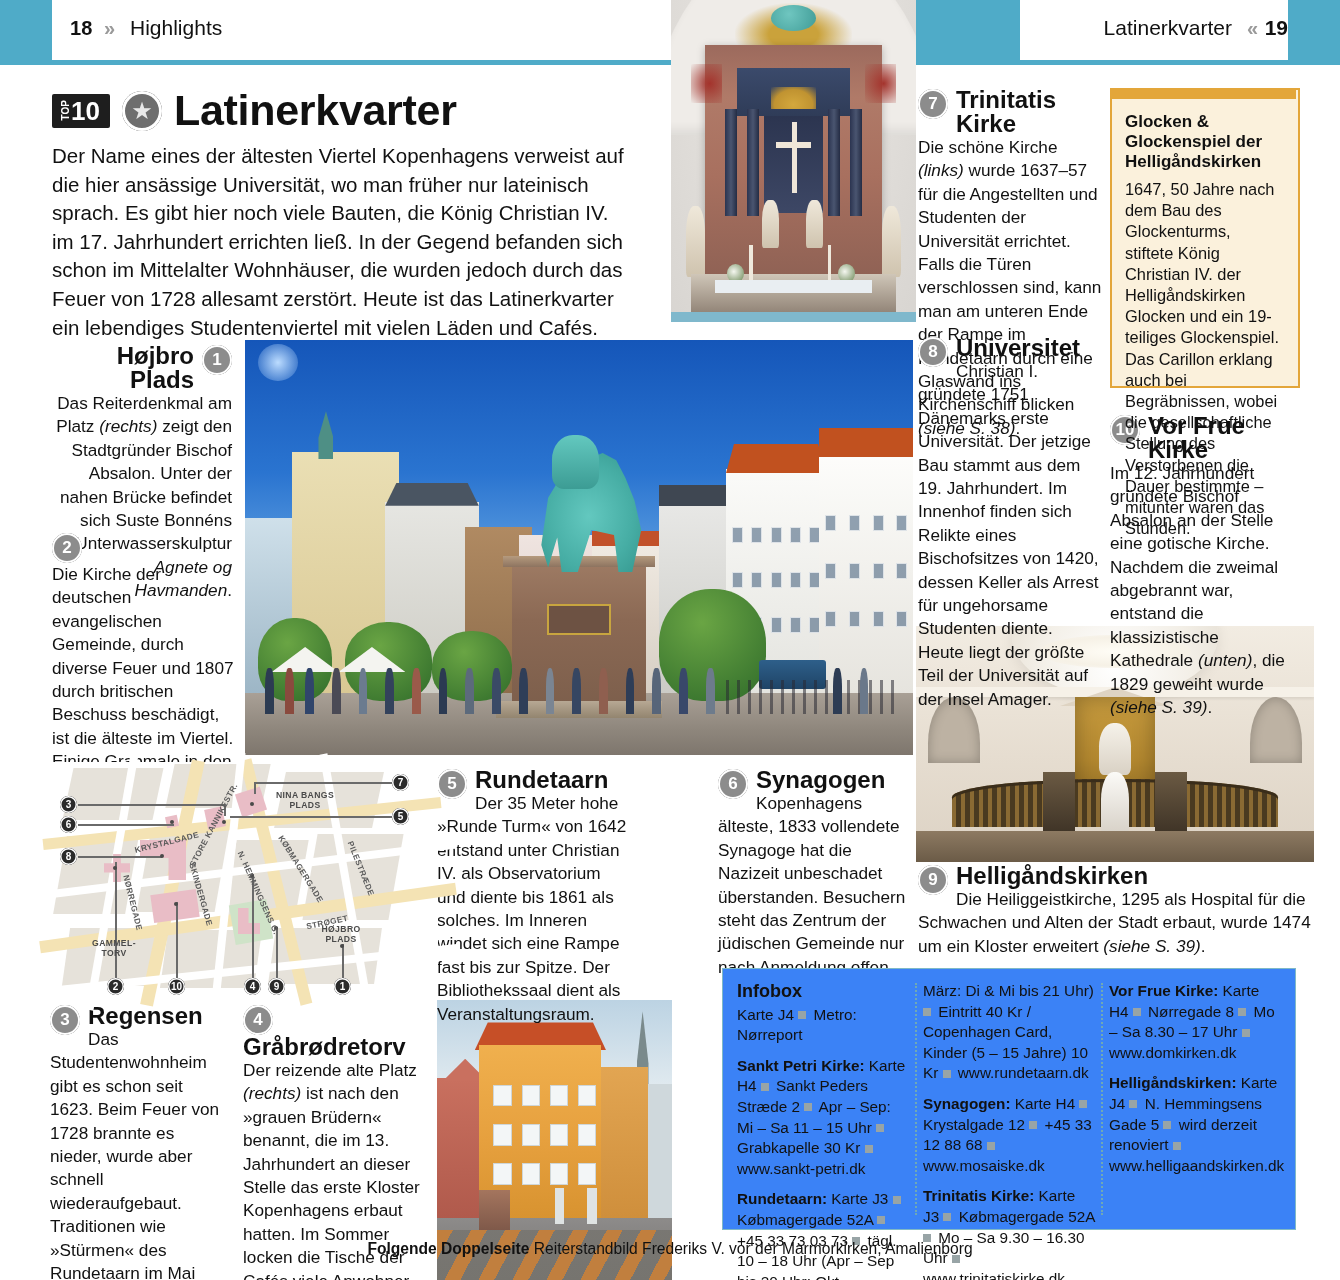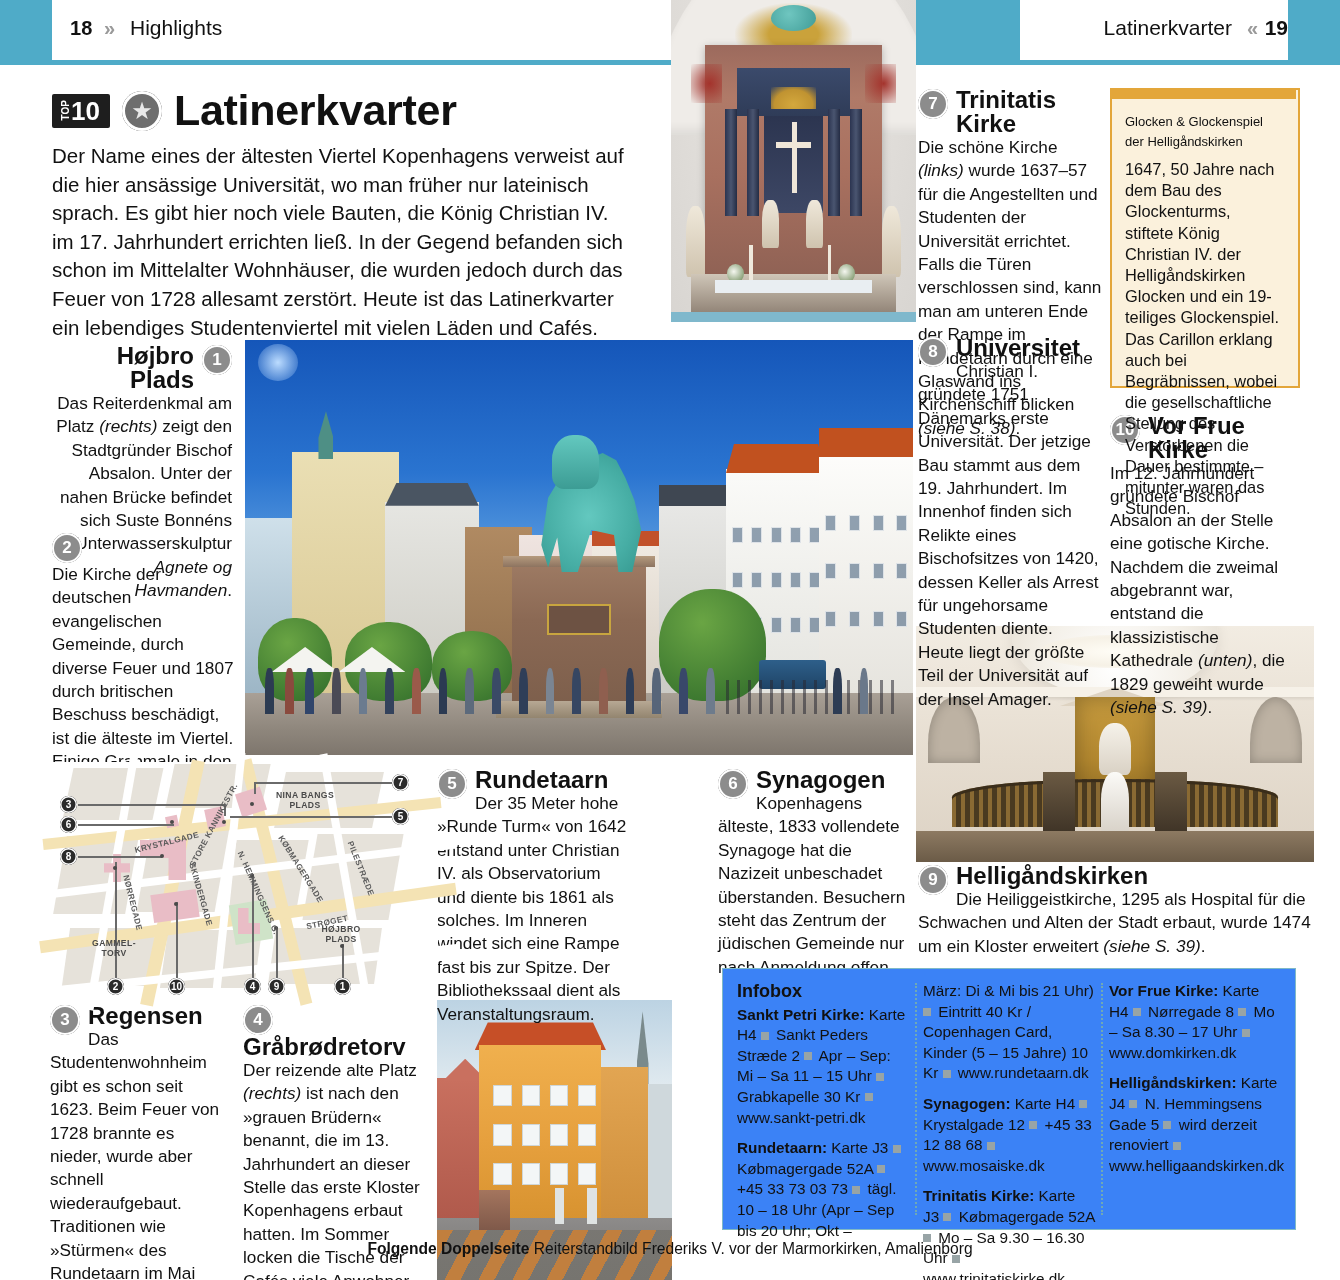--- a/index.html
+++ b/index.html
@@ -243,21 +243,21 @@
     letter-spacing:.4px;text-align:center;line-height:10px;white-space:nowrap;}
   .mnum{position:absolute;width:17px;height:17px;border-radius:50%;background:#2b2b2b;color:#fff;
     font-size:10px;font-weight:bold;line-height:17px;text-align:center;
     box-shadow:inset 0 0 0 1.5px #fff, inset 0 0 0 3px #2b2b2b;}
 
   
   #ybox{position:absolute;left:1110px;top:88px;width:186px;height:296px;
     background:#fbf1dc;border:2px solid #e3a63a;}
   #ybox .top{position:absolute;left:-2px;top:-2px;width:186px;height:11px;background:#e3a63a;}
   #ybox .inner{position:absolute;left:13px;top:22px;width:158px;}
-  #ybox h3{margin:0 0 7px 0;font-size:13px;line-height:20px;font-weight:normal;color:#111;}
+  #ybox h3{margin:0 0 7px 0;font-size:17px;line-height:20px;font-weight:bold;color:#111;}
   #ybox p{margin:0;font-size:16.4px;line-height:21.2px;color:#111;}
 
   
   #infobox{position:absolute;left:722px;top:968px;width:572px;height:260px;
     background:#3b82f6;border:1.5px solid #7fb9c6;}
   .ib-col{position:absolute;top:12px;width:172px;font-size:15.3px;line-height:20.6px;color:#111;}
   .ib-c1{left:14px;} .ib-c2{left:200px;} .ib-c3{left:386px;}
   .ib-sep{position:absolute;top:14px;width:0;height:232px;
     border-left:2px dotted #6fa9b6;}
   .ib-s1{left:192px;} .ib-s2{left:378px;}
@@ -659,20 +659,21 @@
   <div class="mnum" style="left:220px;top:216px">9</div>
   <div class="mnum" style="left:286px;top:216px">1</div>
 </div>
 
 <div id="infobox">
   <div class="ib-sep ib-s1"></div>
   <div class="ib-sep ib-s2"></div>
 
   <div class="ib-col ib-c1">
     <h3>Infobox</h3>
+    <p><span>Karte J4 <span class="sq"></span> Metro: Nørreport</span></p>
     <p><b>Sankt Petri Kirke:</b><span> Karte H4 <span class="sq"></span> Sankt Peders Stræde 2 <span class="sq"></span> Apr – Sep: Mi – Sa 11 – 15 Uhr <span class="sq"></span> Grabkapelle 30 Kr <span class="sq"></span> www.sankt-petri.dk</span></p>
     <p><b>Rundetaarn:</b><span> Karte J3 <span class="sq"></span> Købmagergade 52A <span class="sq"></span> +45 33 73 03 73 <span class="sq"></span> tägl. 10 – 18 Uhr (Apr – Sep bis 20 Uhr; Okt –</span></p>
   </div>
 
   <div class="ib-col ib-c2">
     <p><span>März: Di &amp; Mi bis 21 Uhr) <span class="sq"></span> Eintritt 40 Kr / Copenhagen Card, Kinder (5 – 15 Jahre) 10 Kr <span class="sq"></span> www.rundetaarn.dk</span></p>
     <p><b>Synagogen:</b><span> Karte H4 <span class="sq"></span> Krystalgade 12 <span class="sq"></span> +45 33 12 88 68 <span class="sq"></span> www.mosaiske.dk</span></p>
     <p><b>Trinitatis Kirke:</b><span> Karte J3 <span class="sq"></span> Købmagergade 52A <span class="sq"></span> Mo – Sa 9.30 – 16.30 Uhr <span class="sq"></span> www.trinitatiskirke.dk</span></p>
   </div>
 

